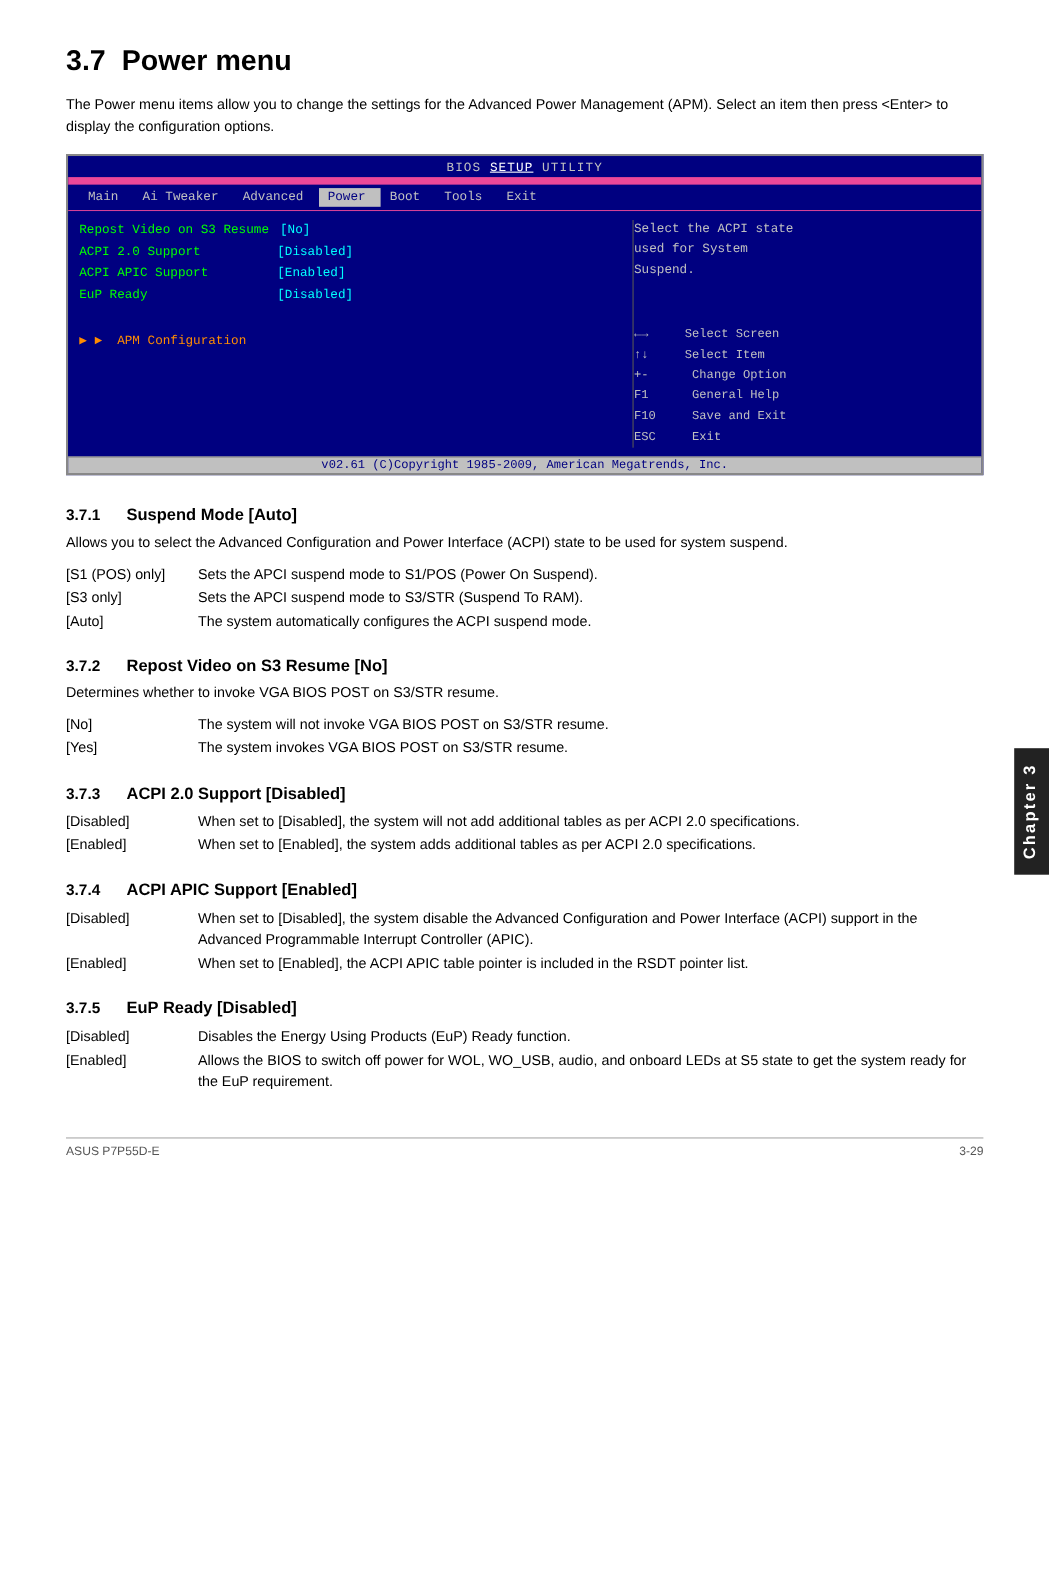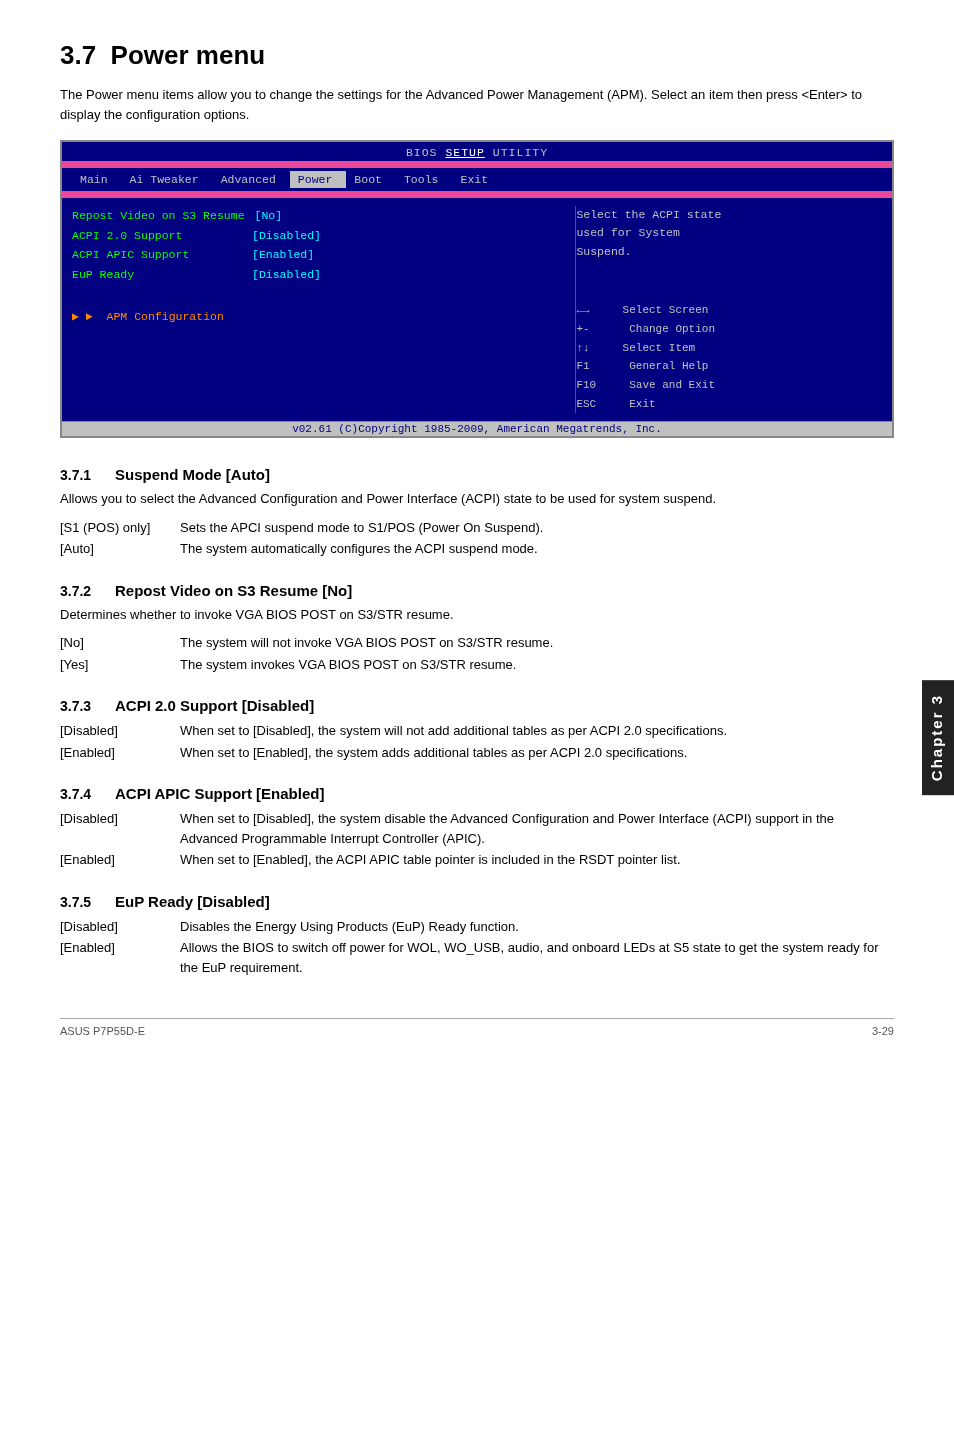--- a/index.html
+++ b/index.html
@@ -52,21 +52,21 @@
     .bios-titlebar span.highlight {
       color: #fff;
       text-decoration: underline;
     }
 
     .bios-menu-row {
       display: flex;
       background: #000080;
       padding: 3px 10px 3px 10px;
       gap: 0;
-      border-bottom: 7px solid #ec4899;
+      border-bottom: 1px solid #ec4899;
     }
 
     .bios-menu-item {
       padding: 2px 14px 2px 8px;
       color: #c0c0c0;
       font-size: 11.5px;
     }
 
     .bios-menu-item.active {
       background: #c0c0c0;
@@ -258,22 +258,22 @@
       <div style="margin-top:23px;">
         <div class="submenu-item" style="color:#ff8c00; font-size:11.5px;">►&nbsp; APM Configuration</div>
       </div>
     </div>
     <div class="bios-right">
       <div class="help-text">
         Select the ACPI state<br>used for System<br>Suspend.
       </div>
       <div class="key-help">
         <div>←→&nbsp;&nbsp;&nbsp;&nbsp; Select Screen</div>
+        <div>↑↓&nbsp;&nbsp;&nbsp;&nbsp; Select Item</div>
         <div>+-&nbsp;&nbsp;&nbsp;&nbsp;&nbsp; Change Option</div>
-        <div>↑↓&nbsp;&nbsp;&nbsp;&nbsp; Select Item</div>
         <div>F1&nbsp;&nbsp;&nbsp;&nbsp;&nbsp; General Help</div>
         <div>F10&nbsp;&nbsp;&nbsp;&nbsp; Save and Exit</div>
         <div>ESC&nbsp;&nbsp;&nbsp;&nbsp; Exit</div>
       </div>
     </div>
   </div>
 
   <div class="bios-footer">v02.61  (C)Copyright 1985-2009, American Megatrends, Inc.</div>
 </div>
 
@@ -283,20 +283,24 @@
     <span class="sub-title">Suspend Mode [Auto]</span>
   </div>
   <p class="sub-desc">Allows you to select the Advanced Configuration and Power Interface (ACPI) state to be used for system suspend.</p>
   <table class="option-table">
     <tbody>
         <tr>
       <td>[S1 (POS) only]</td>
       <td>Sets the APCI suspend mode to S1/POS (Power On Suspend).</td>
     </tr>
     <tr>
+      <td>[S3 only]</td>
+      <td>Sets the APCI suspend mode to S3/STR (Suspend To RAM).</td>
+    </tr>
+    <tr>
       <td>[Auto]</td>
       <td>The system automatically configures the ACPI suspend mode.</td>
     </tr>
   </tbody>
     </table>
 </div>
 
 <div>
   <div class="sub-heading">
     <span class="sub-num">3.7.2</span>

